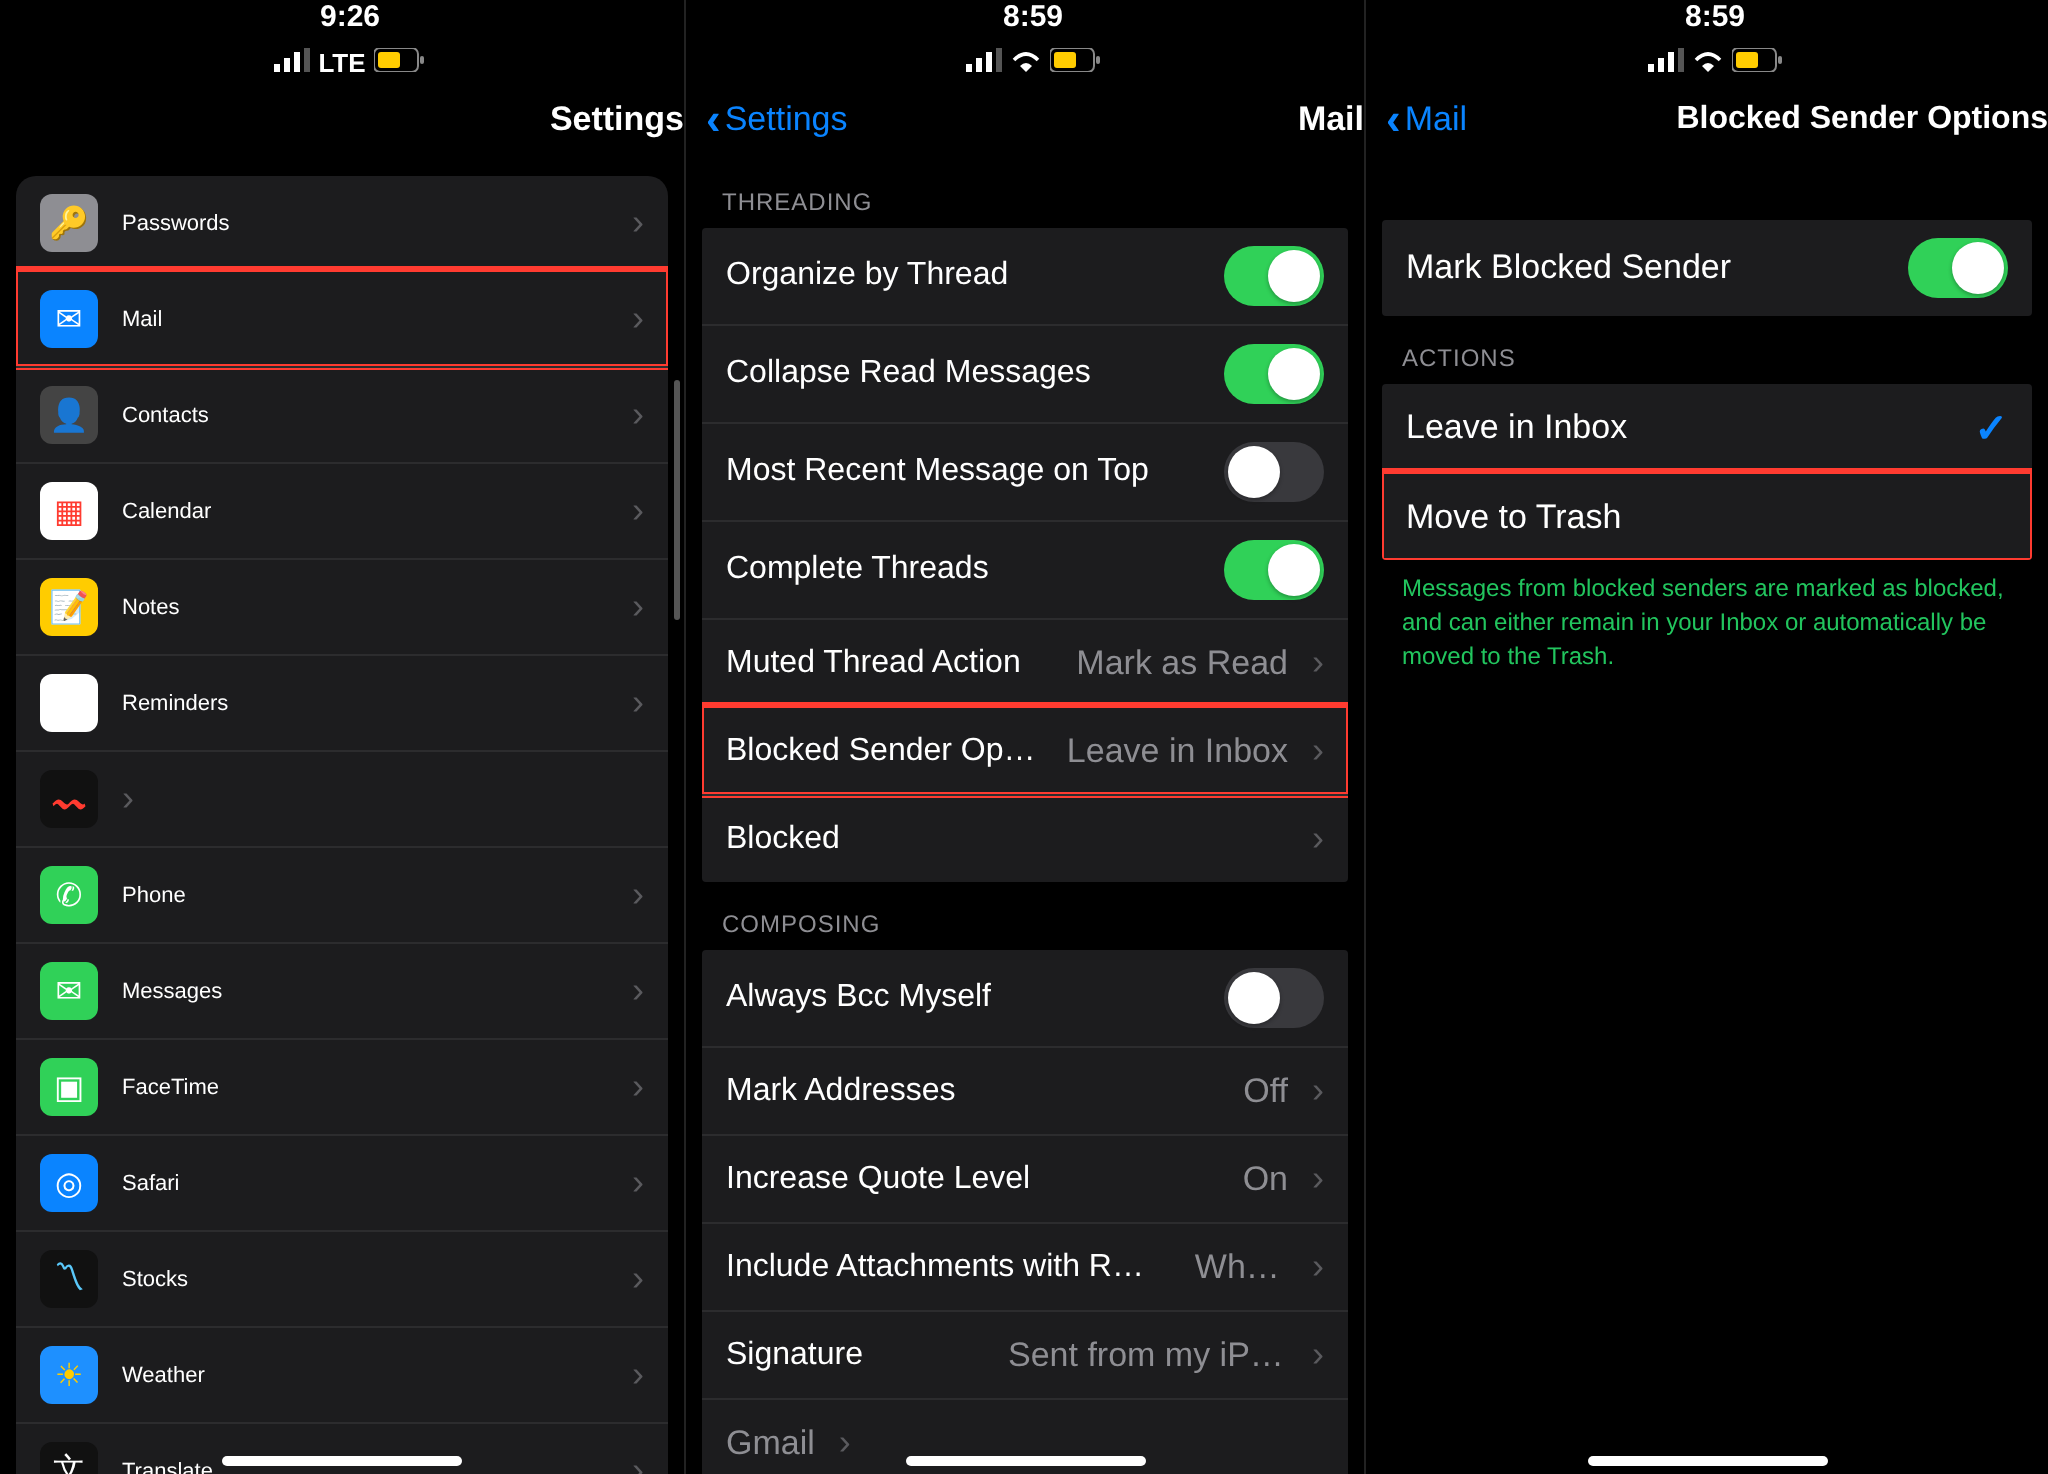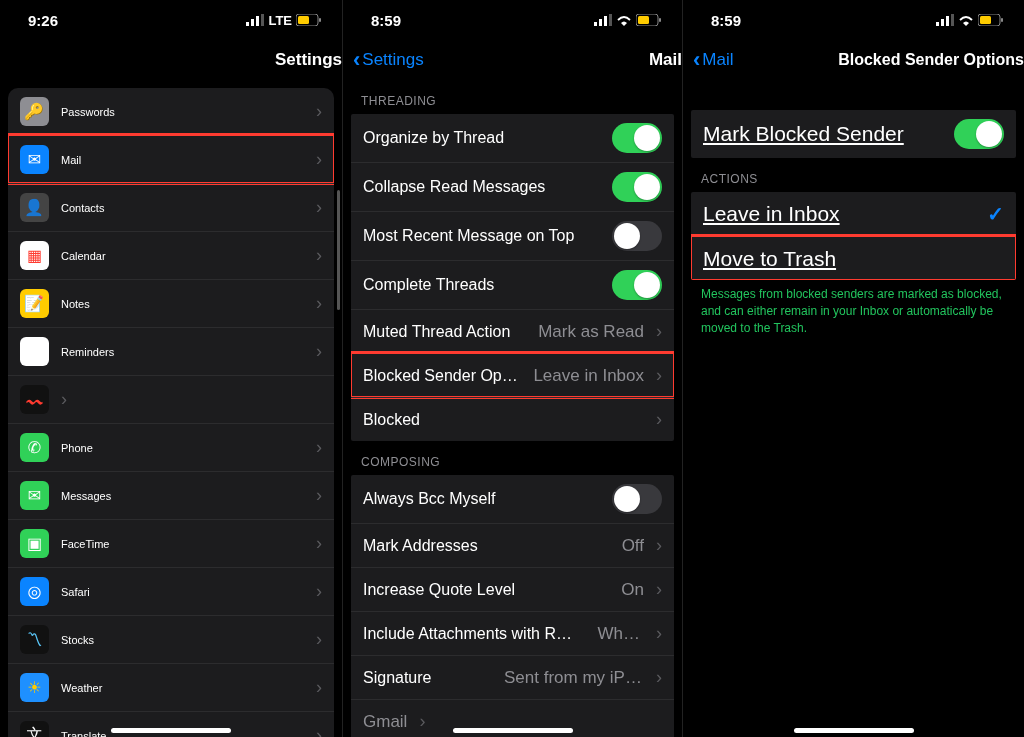--- a/index.html
+++ b/index.html
@@ -23,20 +23,21 @@
   .panel.p2 { width: 342px; }
   .panel + .panel { border-left: 1px solid #222; }
   .statusbar {
     display: flex;
     align-items: center;
     justify-content: space-between;
     height: 40px;
     padding: 0 20px 0 28px;
     font-size: 15px;
     font-weight: 600;
+    flex-direction: column;
   }
   .sb-right { display: flex; align-items: center; gap: 4px; }
   .title-row {
     display:flex;
     align-items:center;
     justify-content:flex-end;
     height:40px;
     position:relative;
     font-size:17px;
     font-weight:600;
@@ -108,21 +109,21 @@
     width:120px; height:5px; background:#fff; border-radius:3px;
   }
   .scrollbar {
     position:absolute; right:2px; width:3px; background:#555;
     border-radius:2px;
   }
   .list-area { padding-top:8px; }
   .p0 .group { margin:0 8px 0 8px; border-radius:10px;}
   .p0 .row .label { font-size:11px; }
   .p1 .row .label { font-size:16px; }
-  .p2 .row .label { font-size:21px;text-decoration:underline; }
+  .p2 .row .label { font-size:17px; }
 </style>
 </head>
 <body>
 
 <div class="panel p0">
   <div class="statusbar">
     <span>9:26</span>
     <span class="sb-right">
       <span>
         <svg width="18" height="12" viewBox="0 0 18 12">

